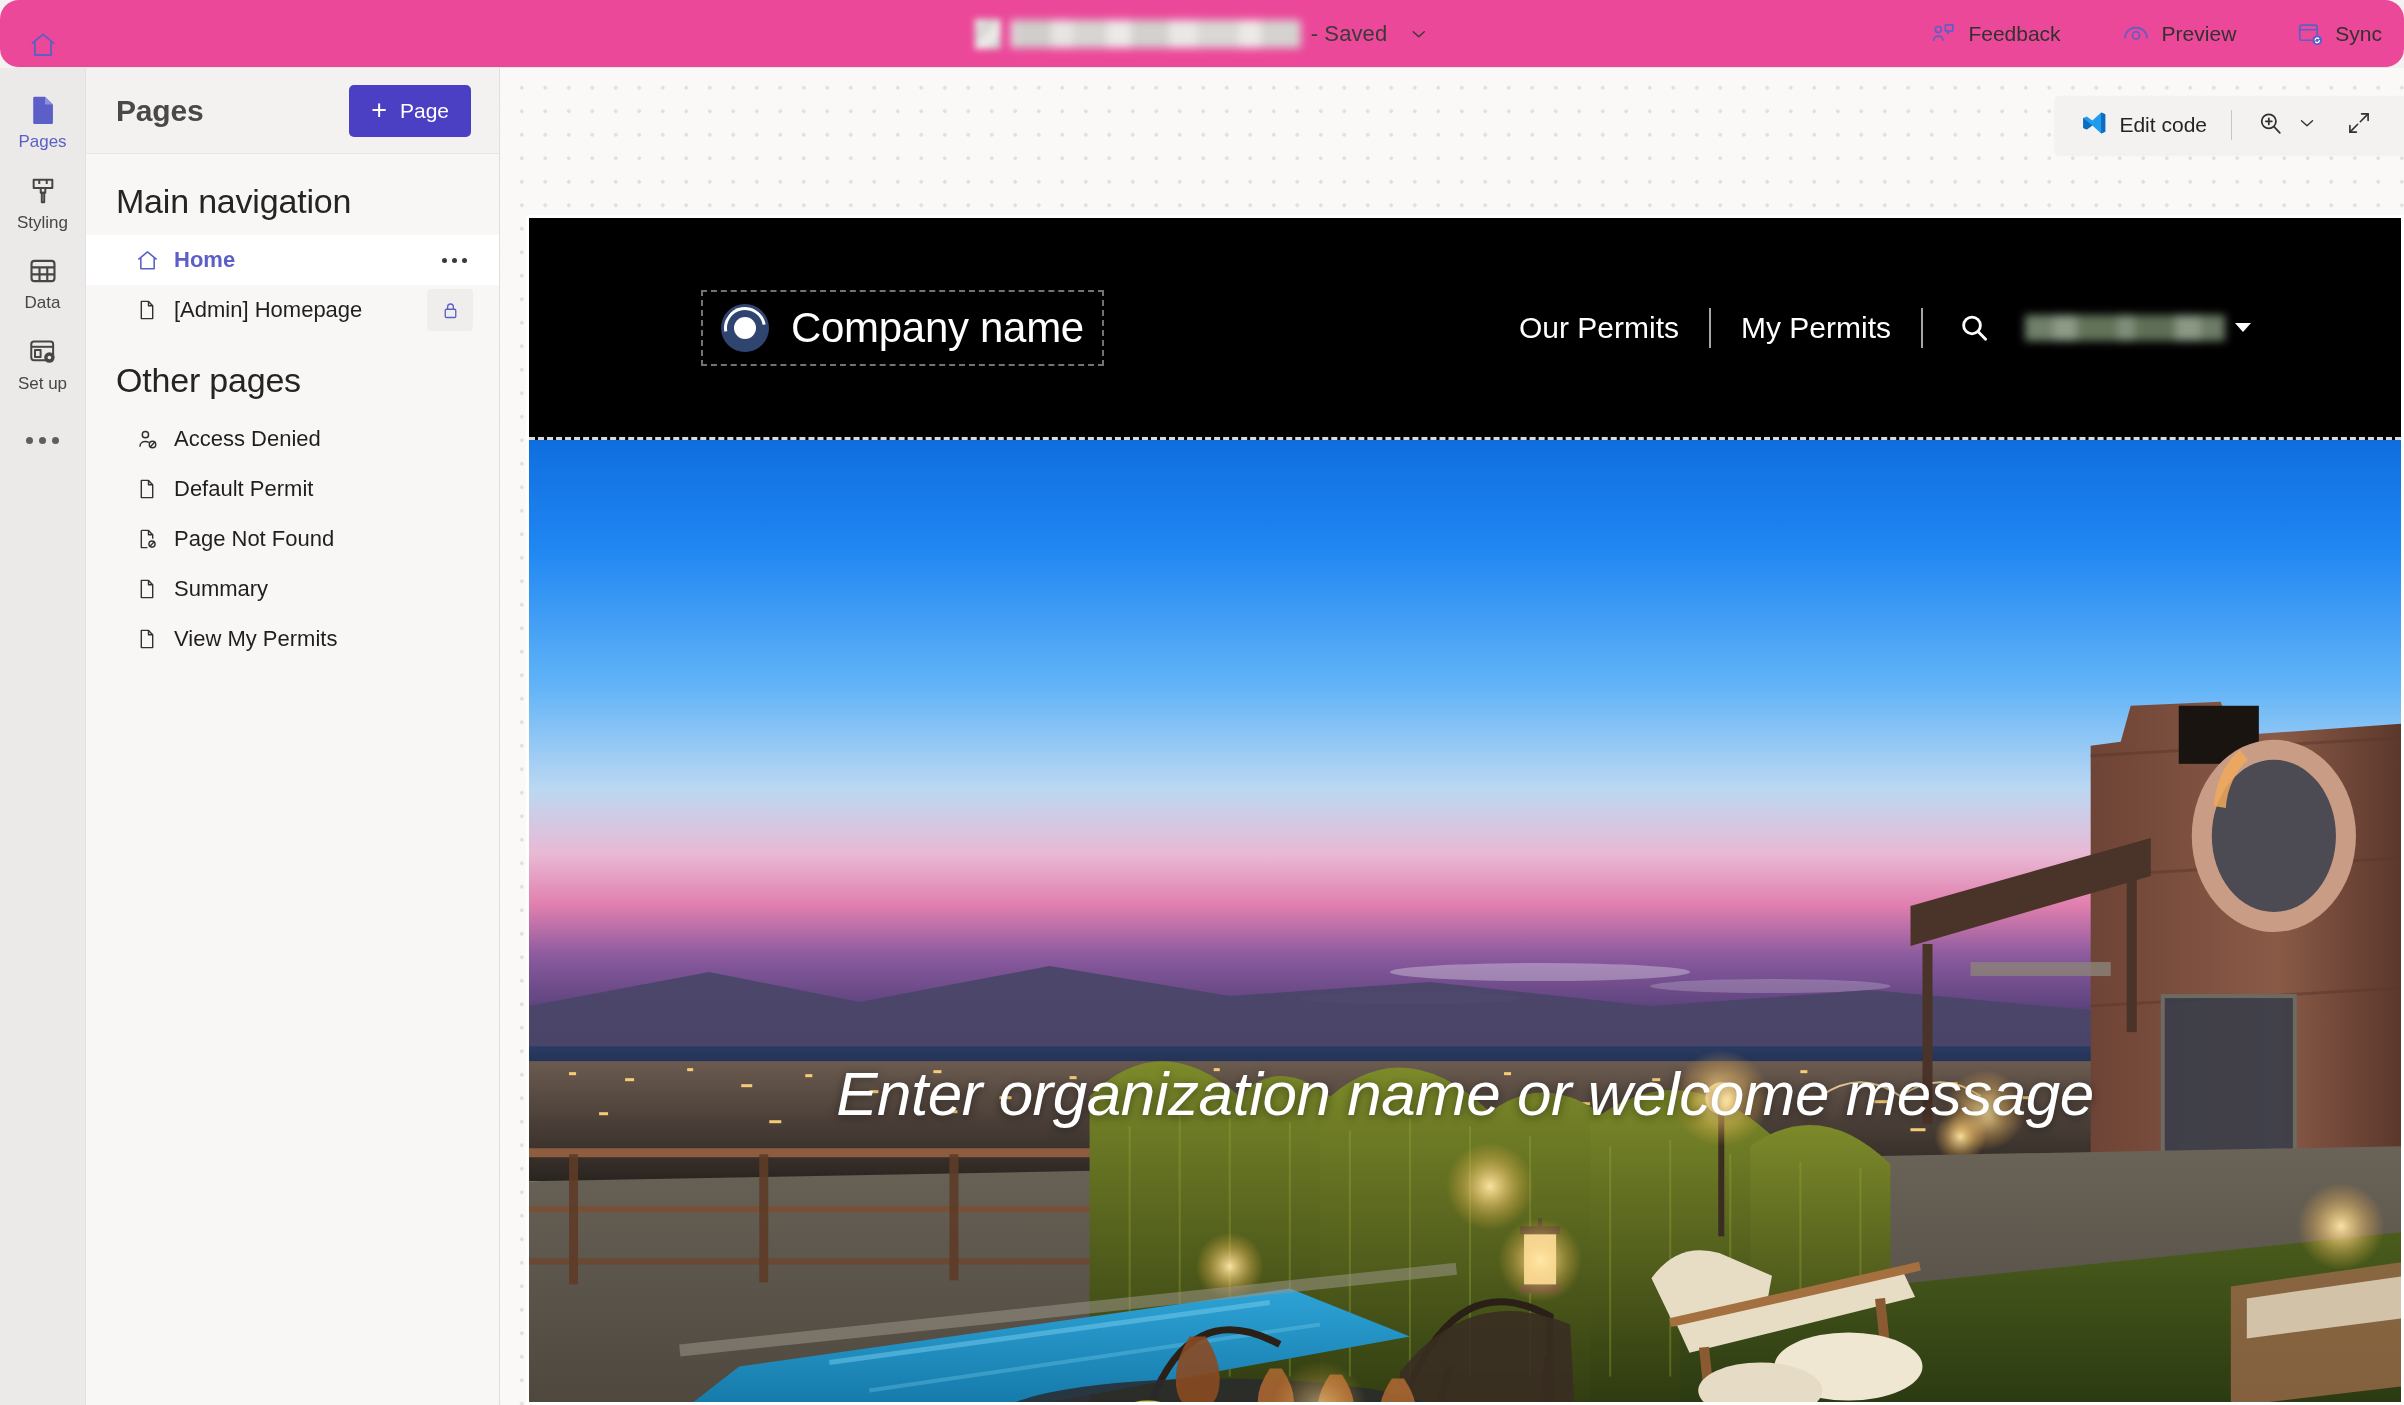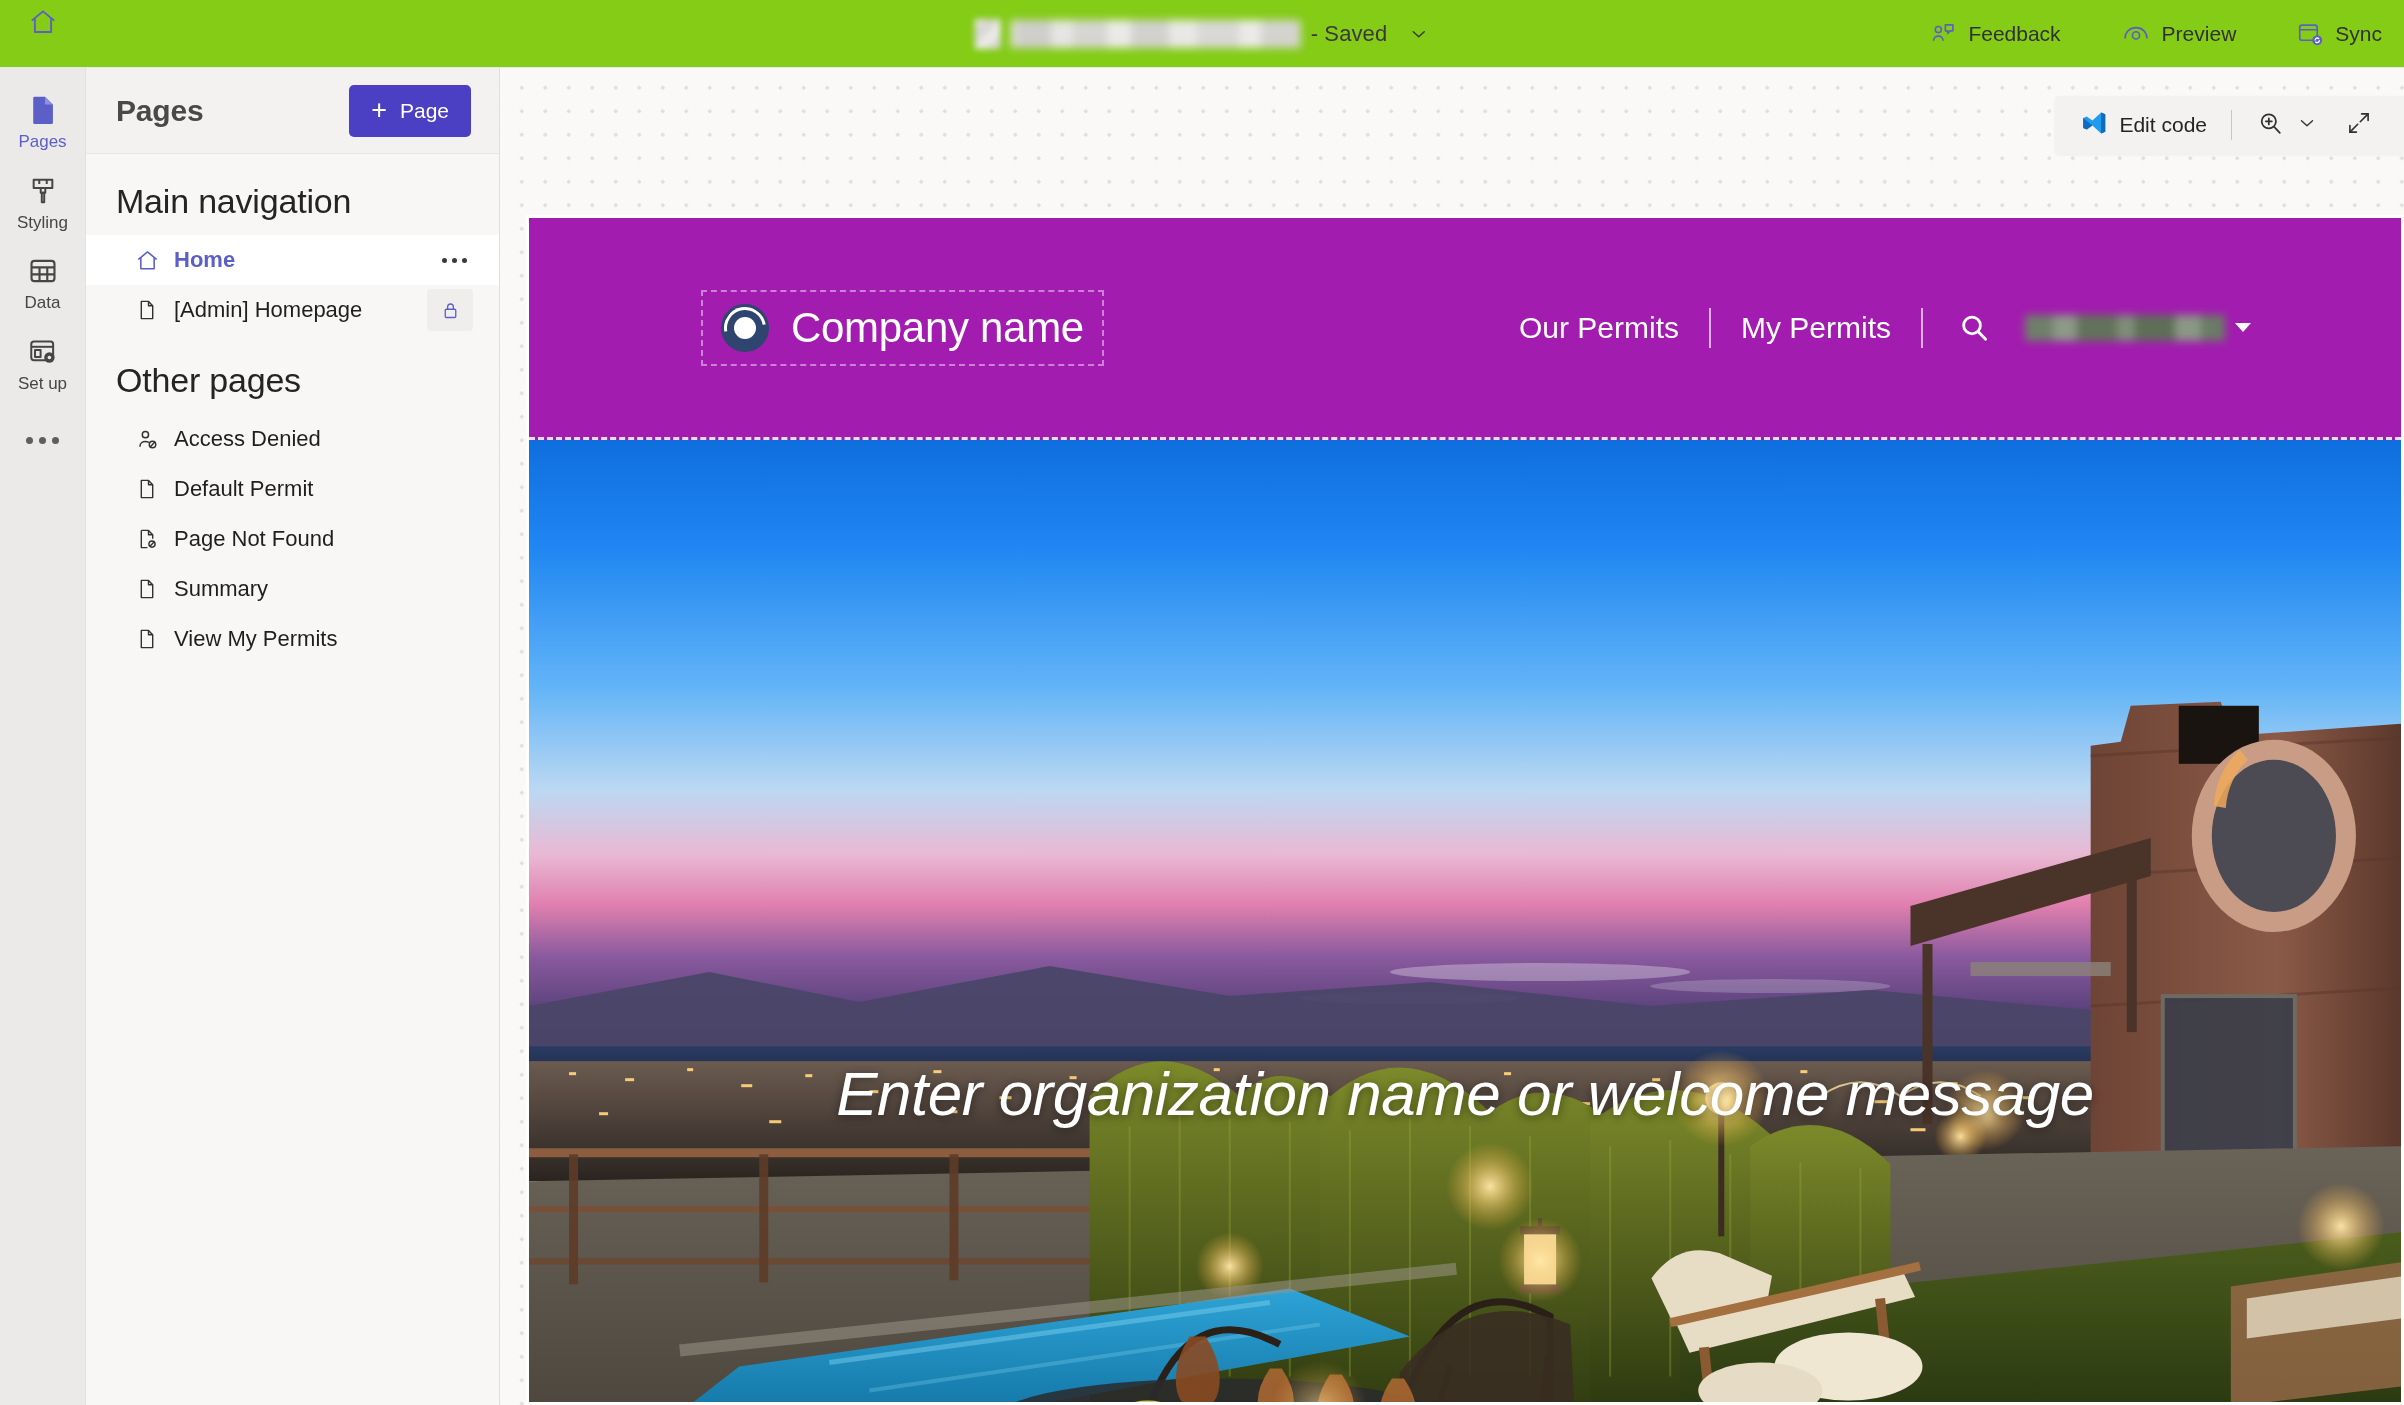--- a/index.html
+++ b/index.html
@@ -7,24 +7,25 @@
     width: 2404px; height: 1405px;
     overflow: hidden;
     font-family: "Liberation Sans", sans-serif;
     background: #f3f2f1;
   }
   #app { position: relative; width: 2404px; height: 1405px; display: flex; flex-direction: column; }
 
   
   .topbar {
     height: 68px; min-height:68px;
-    background: #84cc16;
-    display: flex; align-items: flex-start;
+    background: #ec4899;
+    display: flex; align-items: flex-end;
     position: relative; z-index: 20;
     border-bottom: 1px solid #e8e6e3;
+    border-radius: 19px;
   }
   .topbar-left { width: 86px; display:flex; align-items:center; justify-content:center; }
   .home-btn {
     width: 44px; height: 44px; display:flex; align-items:center; justify-content:center;
     border-radius: 4px; cursor:pointer;
   }
   .topbar-center {
     position:absolute; left:50%; transform: translateX(-50%);
     display:flex; align-items:center; gap: 10px; height:100%;
   }
@@ -151,21 +152,21 @@
   .ct-sep { width:1px; height: 30px; background:#c8c6c4; margin: 0 10px; }
 
   
   .site-frame {
     position:absolute; left: 26px; right: 0; top: 147px; bottom: 0;
     background:#fff;
     border: 3px solid #ffffff;
     overflow:hidden;
   }
   .site-header {
-    height: 222px; background:#a21caf;
+    height: 222px; background:#000000;
     display:flex; align-items:center; padding: 0 0 0 0;
     position:relative;
     border-bottom: 3px dashed rgba(255,255,255,0.85);
   }
   .brand {
     display:flex; align-items:center; gap: 22px;
     margin-left: 172px; padding: 12px 18px;
     border: 2px dashed rgba(255,255,255,0.45);
     cursor:pointer;
   }

